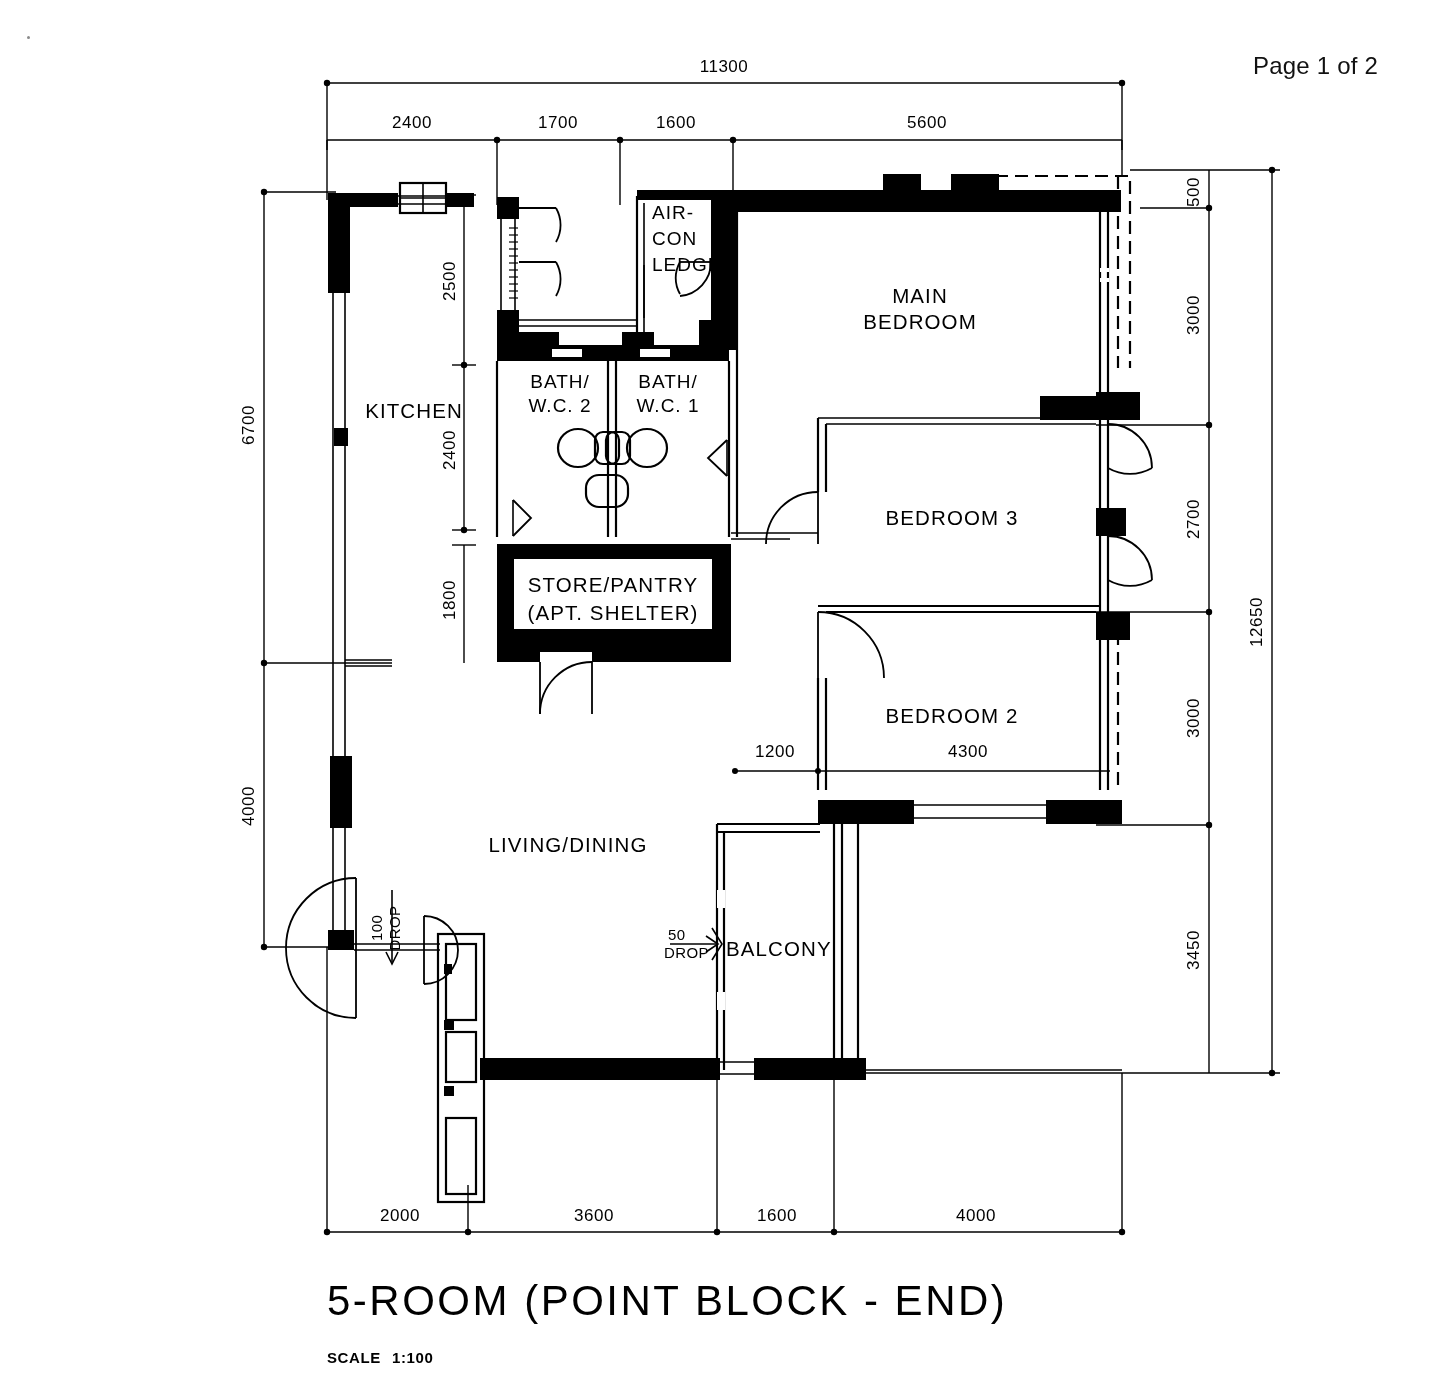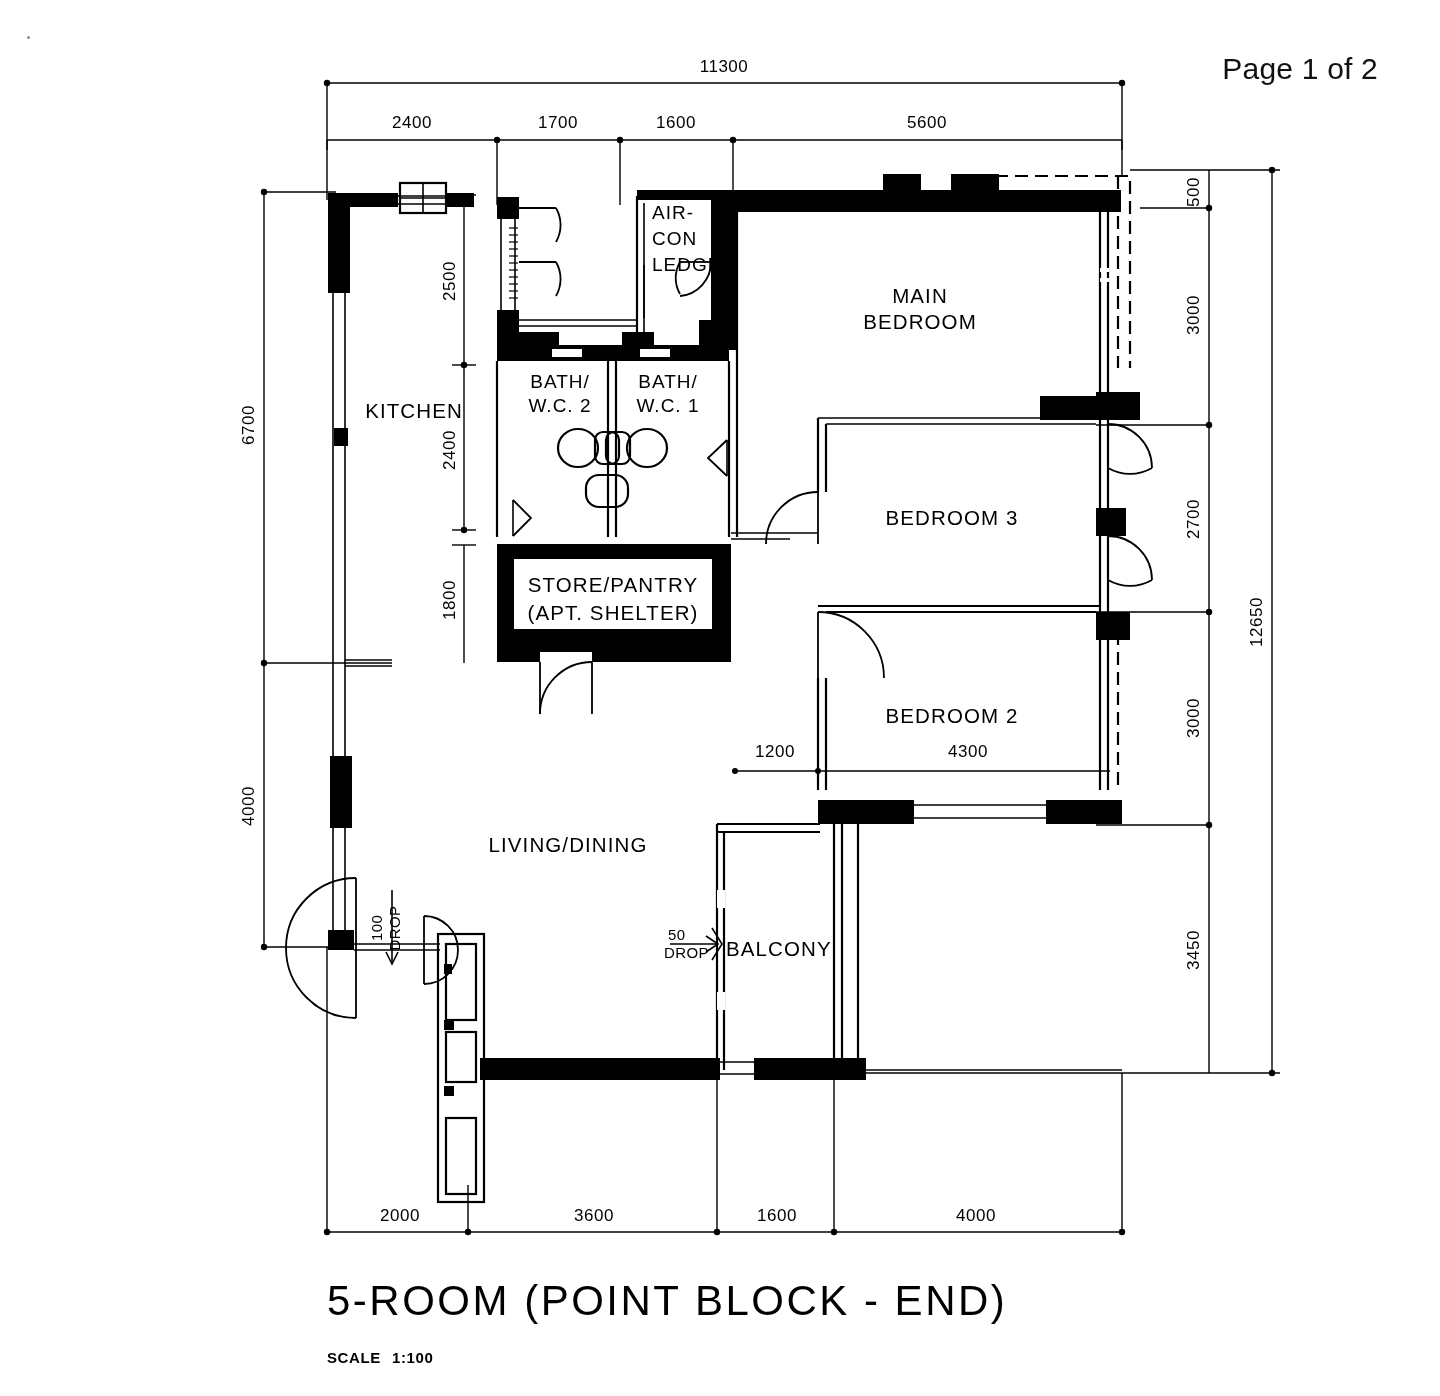--- a/index.html
+++ b/index.html
@@ -5,21 +5,21 @@
   html,body{margin:0;padding:0;background:#ffffff;}
   body{
     width:1440px;height:1396px;position:relative;overflow:hidden;
     font-family:"Liberation Sans", sans-serif;
     -webkit-font-smoothing:antialiased;
   }
   #stage{position:absolute;left:0;top:0;width:1440px;height:1396px;background:#fff;}
   svg#plan{position:absolute;left:0;top:0;width:1440px;height:1396px;display:block;}
   .pagelabel{
     position:absolute;right:62px;top:52px;
-    font-size:30px;color:#111;font-family:"Liberation Sans", sans-serif;
+    font-size:24px;color:#111;font-family:"Liberation Sans", sans-serif;
     letter-spacing:0.2px;white-space:nowrap;
   }
   .dot{position:absolute;left:27px;top:36px;width:3px;height:3px;background:#8a8a8a;border-radius:50%;}
   
   text{font-family:"Liberation Sans", sans-serif;fill:#000;}
   .dim{font-size:17px;letter-spacing:0.5px;}
   .roomlbl{font-size:20.5px;letter-spacing:1.1px;}
   .roomlbl-sm{font-size:19px;letter-spacing:1.0px;}
   .tiny{font-size:15px;letter-spacing:0.4px;}
   .title{font-size:42px;letter-spacing:2.5px;}

